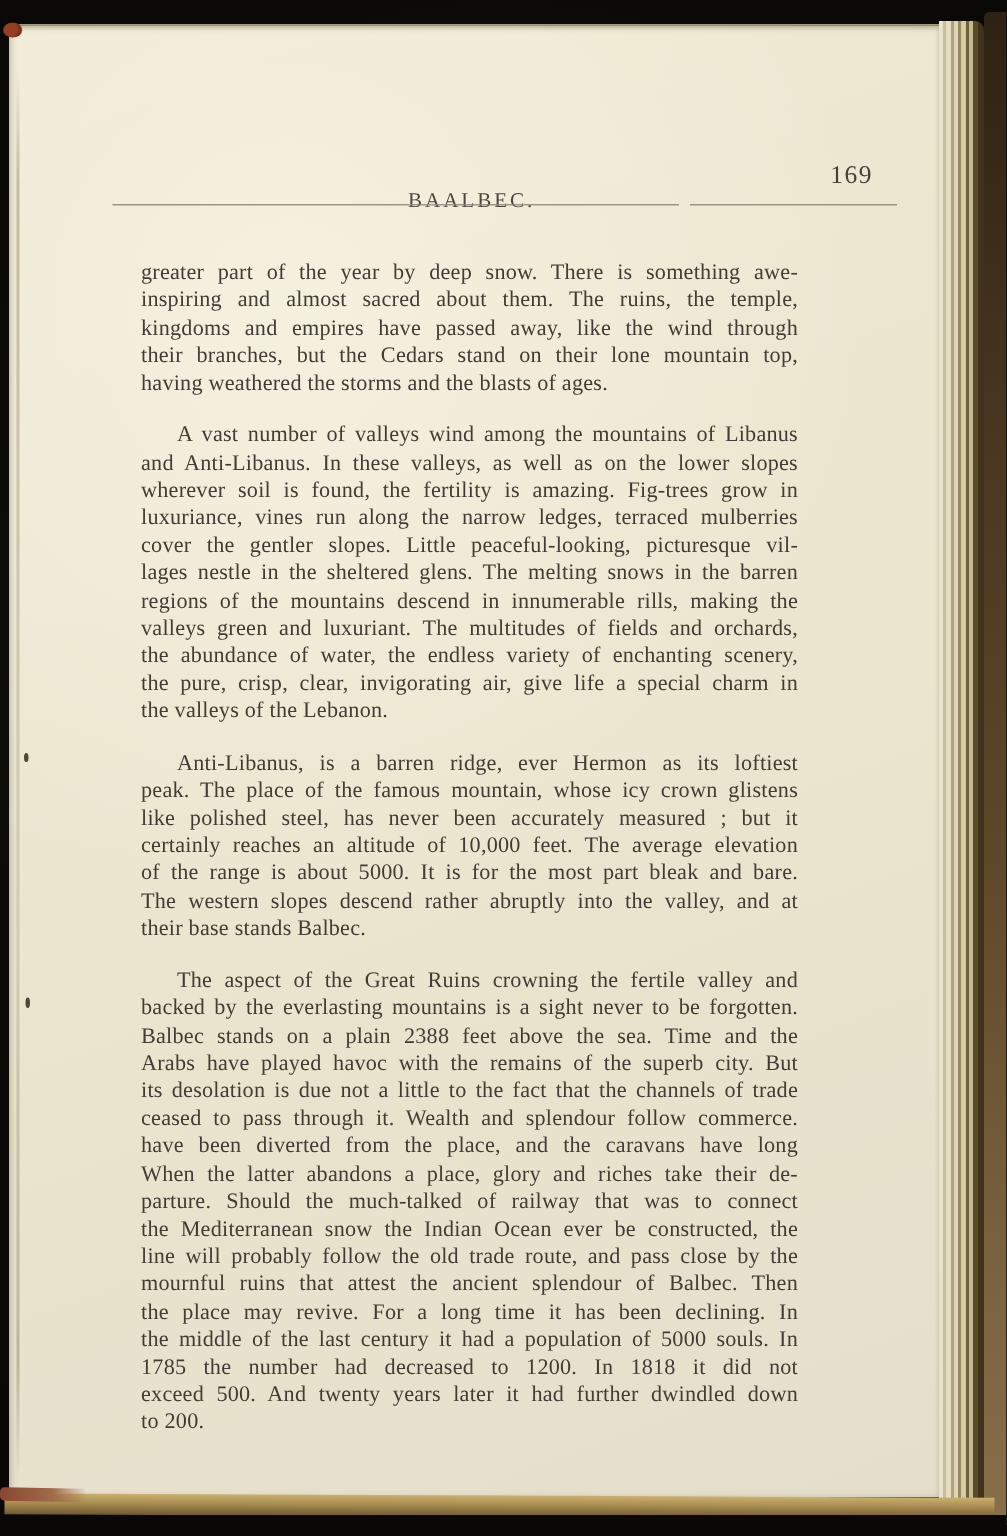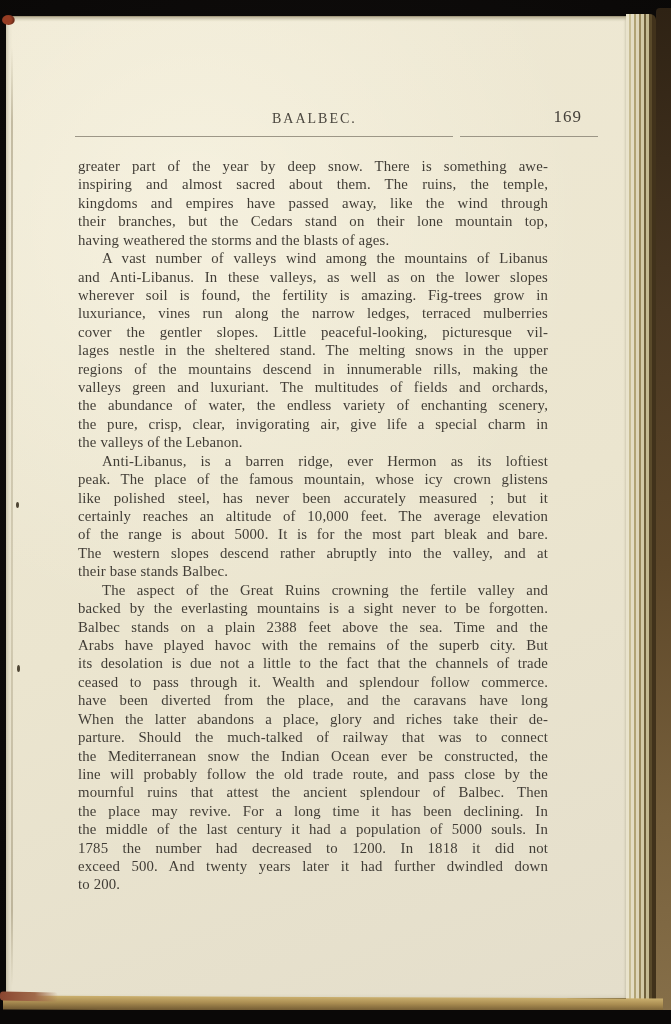--- a/index.html
+++ b/index.html
@@ -23,41 +23,41 @@
     content:""; position:absolute; left:5px; top:30px; bottom:12px; width:2px;
     background:linear-gradient(to bottom, rgba(140,128,96,.0), rgba(140,128,96,.45) 8%, rgba(140,128,96,.25) 60%, rgba(140,128,96,.45) 92%, rgba(140,128,96,0));
   }
   .speck { position:absolute; background:#4f4635; border-radius:50%; }
   .speck.s1 { left:10px; top:485px; width:3px; height:6px; }
   .speck.s2 { left:11px; top:648px; width:3px; height:7px; }
 
   
   .header-row { position:absolute; left:69px; top:90px; width:523px; height:22px; }
   .running-title {
-    position:absolute; left:197px; top:4px;
+    position:absolute; left:197px; top:20px;
     font-size:14px; letter-spacing:2px; color:#4a463e;
   }
   .page-number {
     position:absolute; right:16px; top:0;
     font-size:17px; letter-spacing:1px; color:#45413a;
   }
   .header-rule {
     position:absolute; left:69px; top:119px; width:523px; height:1px;
     background:linear-gradient(to right, #8d8778 0 378px, rgba(141,135,120,0) 378px 385px, #8d8778 385px 100%);
     opacity:.85;
   }
 
   
   .body-text {
     position:absolute; left:72px; top:140px; width:470px;
     color:#413d36; font-size:14.8px; line-height:18.42px;
     letter-spacing:.15px;
     text-rendering:optimizeLegibility;
   }
-  .para { margin:0; }
+  .para { margin:16px; }
   .line { text-align:justify; text-align-last:justify; white-space:normal; }
   .line.last { text-align-last:left; }
   .line.first-indent { text-indent:24px; }
 
   
   .edge-stack {
     position:absolute; left:626px; top:14px; width:30px; height:986px;
     background:linear-gradient(to right,
       #e9e3cc 0 3px, #c8bd93 3px 5px, #e4ddc4 5px 8px, #b1a374 8px 10px,
       #ded6ba 10px 13px, #99895c 13px 15px, #d3caa6 15px 18px, #6f603b 18px 20px,
@@ -107,21 +107,21 @@
           <div class="line">kingdoms and empires have passed away, like the wind through</div>
           <div class="line">their branches, but the Cedars stand on their lone mountain top,</div>
           <div class="line last">having weathered the storms and the blasts of ages.</div>
         </div>
         <div class="para">
           <div class="line first-indent">A vast number of valleys wind among the mountains of Libanus</div>
           <div class="line">and Anti-Libanus.  In these valleys, as well as on the lower slopes</div>
           <div class="line">wherever soil is found, the fertility is amazing.  Fig-trees grow in</div>
           <div class="line">luxuriance, vines run along the narrow ledges, terraced mulberries</div>
           <div class="line">cover the gentler slopes.  Little peaceful-looking, picturesque vil-</div>
-          <div class="line">lages nestle in the sheltered stand.  The melting snows in the upper</div>
+          <div class="line">lages nestle in the sheltered glens.  The melting snows in the barren</div>
           <div class="line">regions of the mountains descend in innumerable rills, making the</div>
           <div class="line">valleys green and luxuriant.  The multitudes of fields and orchards,</div>
           <div class="line">the abundance of water, the endless variety of enchanting scenery,</div>
           <div class="line">the pure, crisp, clear, invigorating air, give life a special charm in</div>
           <div class="line last">the valleys of the Lebanon.</div>
         </div>
         <div class="para">
           <div class="line first-indent">Anti-Libanus, is a barren ridge, ever Hermon as its loftiest</div>
           <div class="line">peak.  The place of the famous mountain, whose icy crown glistens</div>
           <div class="line">like polished steel, has never been accurately measured ; but it</div>

